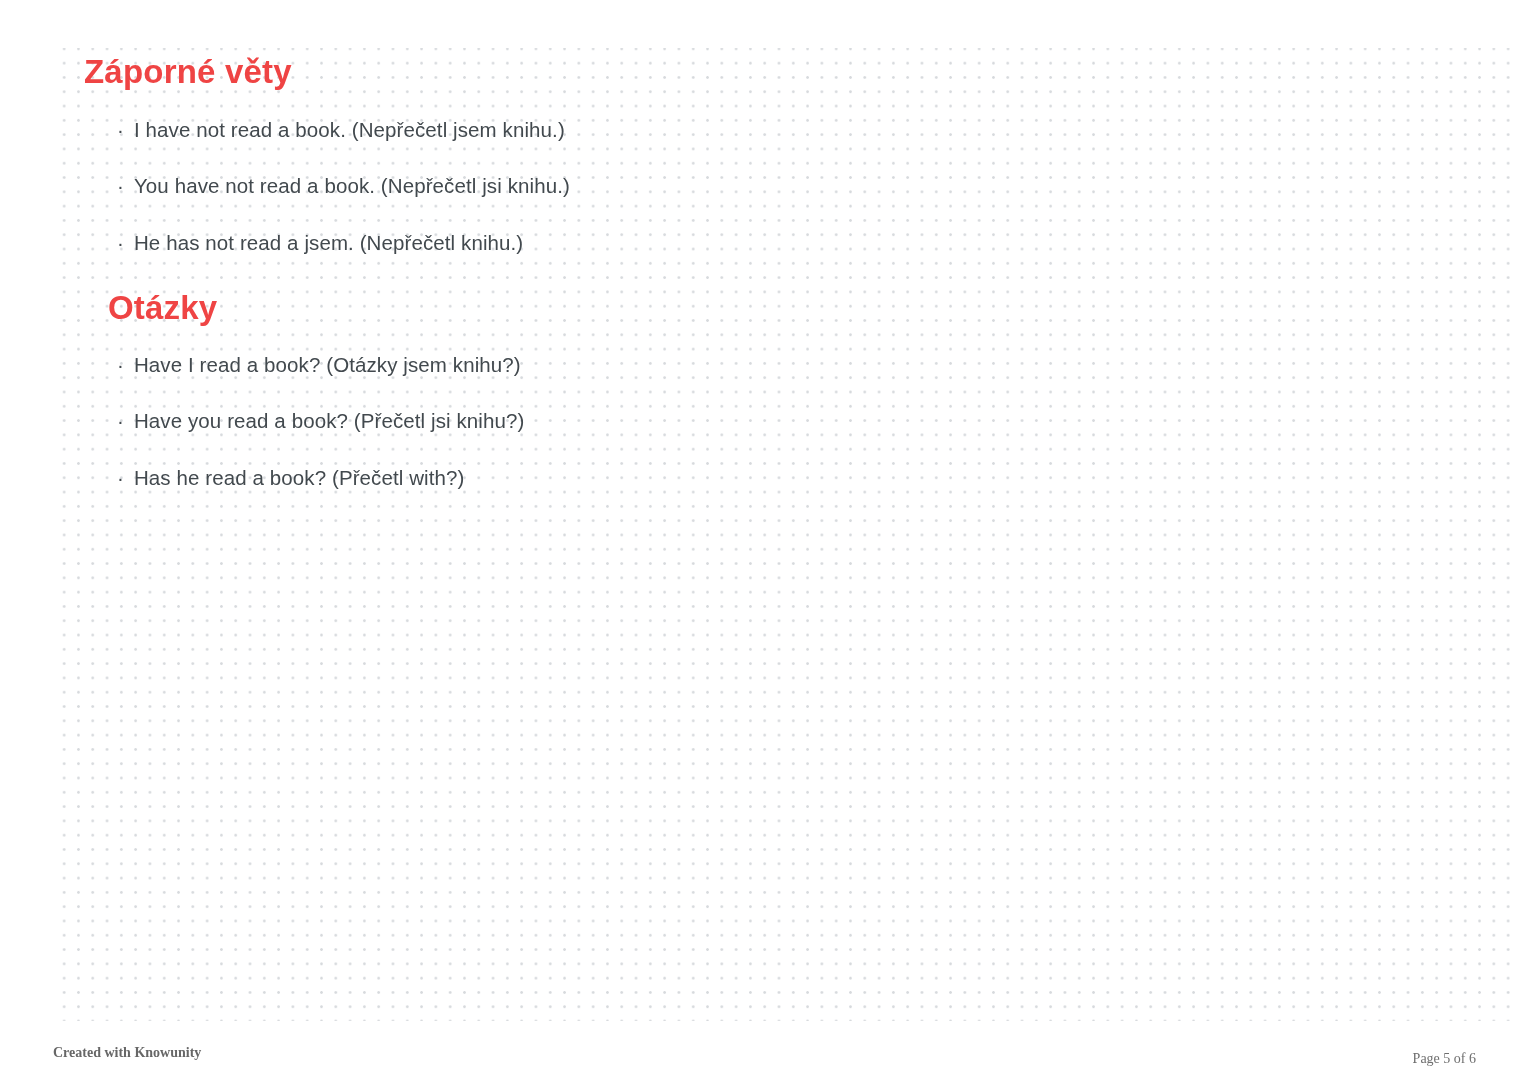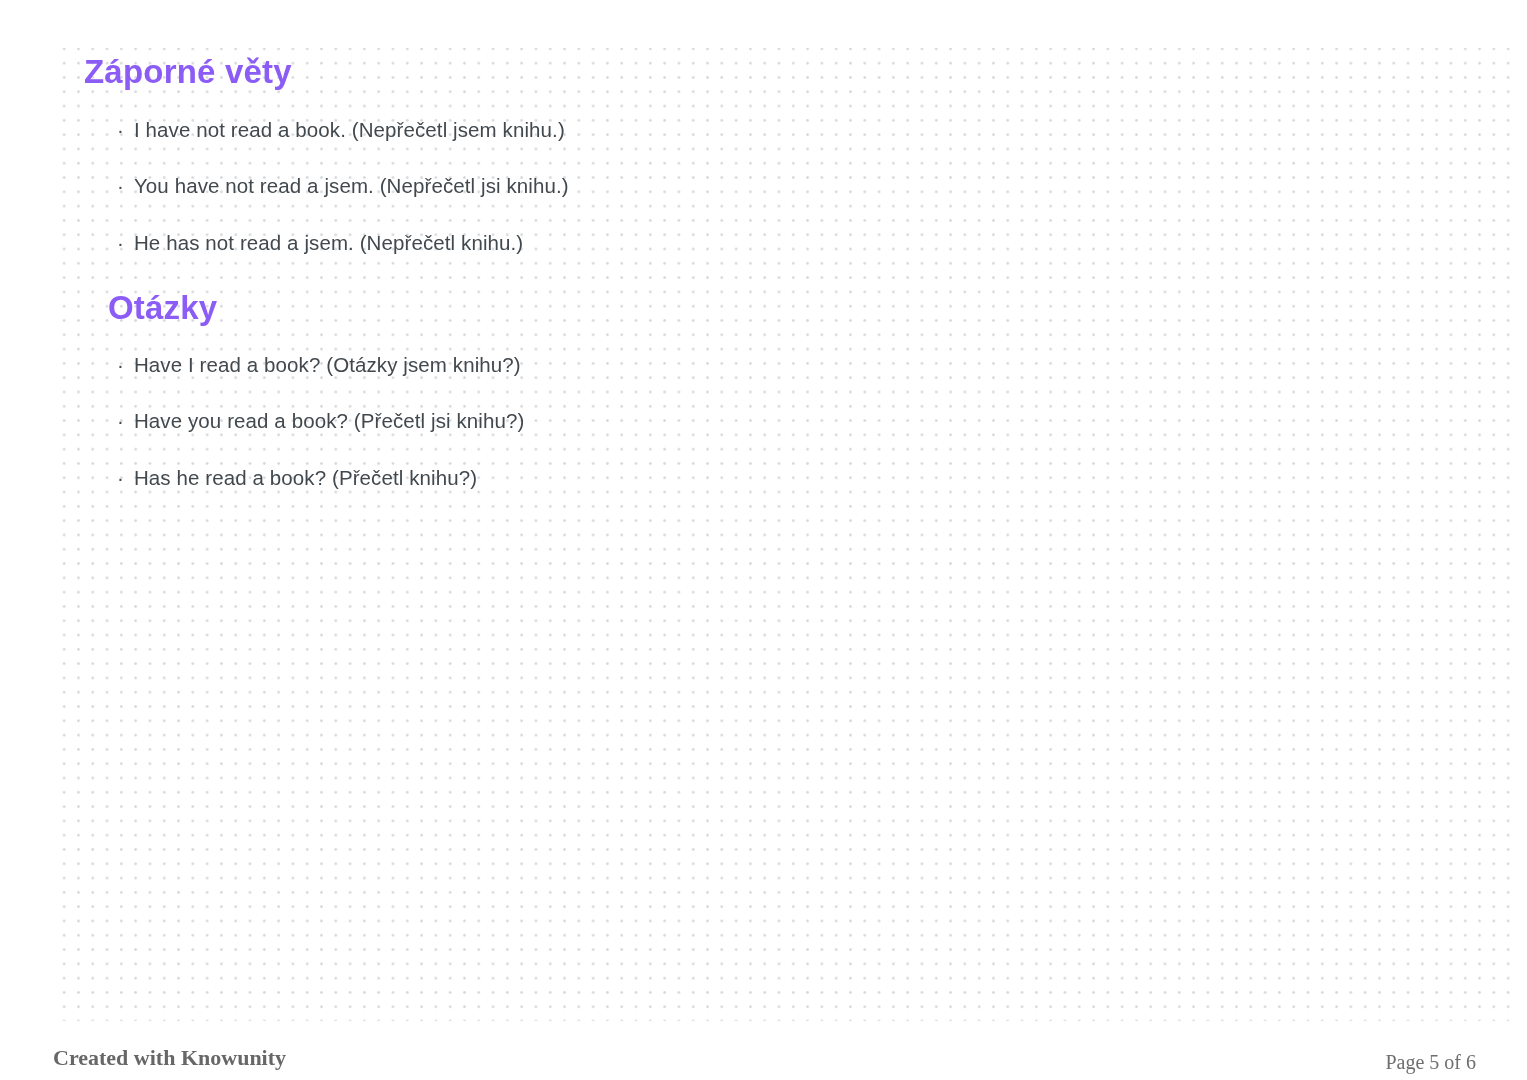--- a/index.html
+++ b/index.html
@@ -32,21 +32,21 @@
     left: 0;
     top: 0;
     width: 100%;
     height: 100%;
   }
   .section-heading {
     position: absolute;
     left: 84px;
     font-size: 33px;
     font-weight: 700;
-    color: #8b5cf6;
+    color: #ef4444;
     line-height: 1;
     letter-spacing: 0.2px;
   }
   #heading-negative { top: 55px; }
   #heading-questions { top: 291px; margin-left: 24px; }
   .list-item {
     position: absolute;
     left: 117px;
     display: flex;
     align-items: baseline;
@@ -65,30 +65,30 @@
   #item-n1 { top: 174px; }
   #item-n2 { top: 231px; }
   #item-q0 { top: 353px; }
   #item-q1 { top: 409px; }
   #item-q2 { top: 466px; }
   .footer-credit {
     position: absolute;
     left: 53px;
     top: 1045px;
     font-family: "Liberation Serif", "DejaVu Serif", serif;
-    font-size: 22px;
+    font-size: 14px;
     font-weight: 700;
     color: #676767;
   }
   .footer-page {
     position: absolute;
     right: 51px;
     top: 1051px;
     font-family: "Liberation Serif", "DejaVu Serif", serif;
-    font-size: 20px;
+    font-size: 14px;
     font-weight: 400;
     color: #6e6e6e;
   }
 </style>
 </head>
 <body>
 
 <div class="page">
 
   <div class="dot-grid"></div>
@@ -96,40 +96,40 @@
   <div class="content">
 
     <h1 class="section-heading" id="heading-negative">Záporné věty</h1>
 
     <div class="list-item" id="item-n0">
       <span class="bullet">·</span>
       <span>I have not read a book. (Nepřečetl jsem knihu.)</span>
     </div>
     <div class="list-item" id="item-n1">
       <span class="bullet">·</span>
-      <span>You have not read a jsem. (Nepřečetl jsi knihu.)</span>
+      <span>You have not read a book. (Nepřečetl jsi knihu.)</span>
     </div>
     <div class="list-item" id="item-n2">
       <span class="bullet">·</span>
       <span>He has not read a jsem. (Nepřečetl knihu.)</span>
     </div>
 
     <h1 class="section-heading" id="heading-questions">Otázky</h1>
 
     <div class="list-item" id="item-q0">
       <span class="bullet">·</span>
       <span>Have I read a book? (Otázky jsem knihu?)</span>
     </div>
     <div class="list-item" id="item-q1">
       <span class="bullet">·</span>
       <span>Have you read a book? (Přečetl jsi knihu?)</span>
     </div>
     <div class="list-item" id="item-q2">
       <span class="bullet">·</span>
-      <span>Has he read a book? (Přečetl knihu?)</span>
+      <span>Has he read a book? (Přečetl with?)</span>
     </div>
 
     <div class="footer-credit">Created with Knowunity</div>
 
     <div class="footer-page">Page 5 of 6</div>
 
   </div>
 </div>
 
 </body></html>

